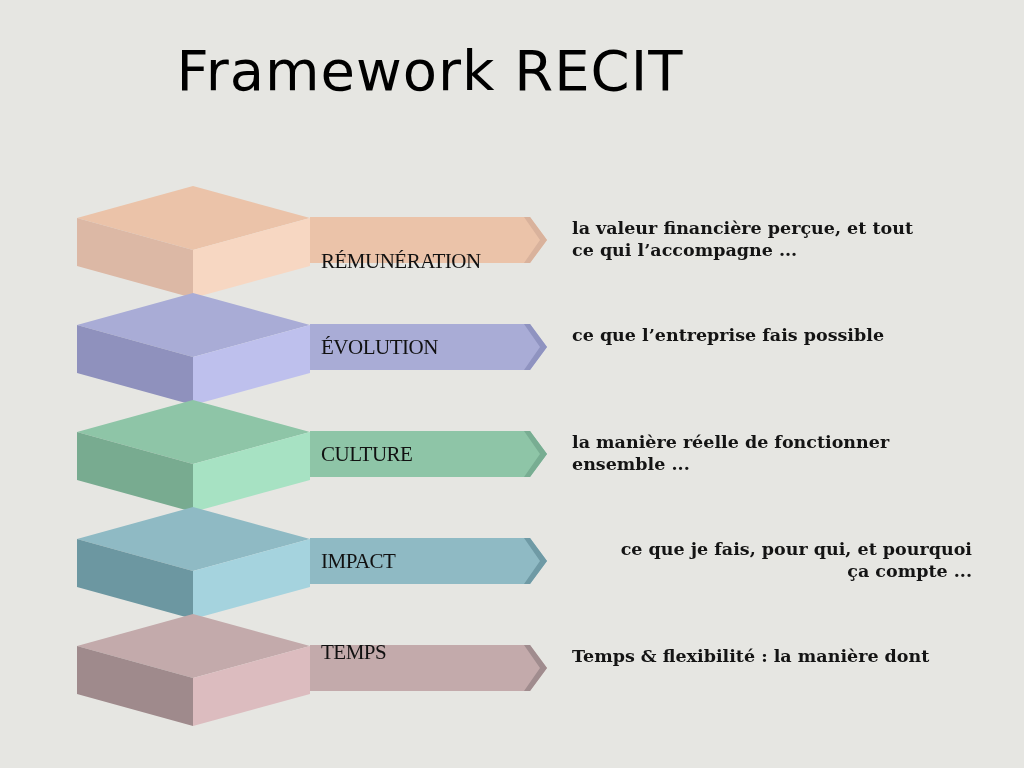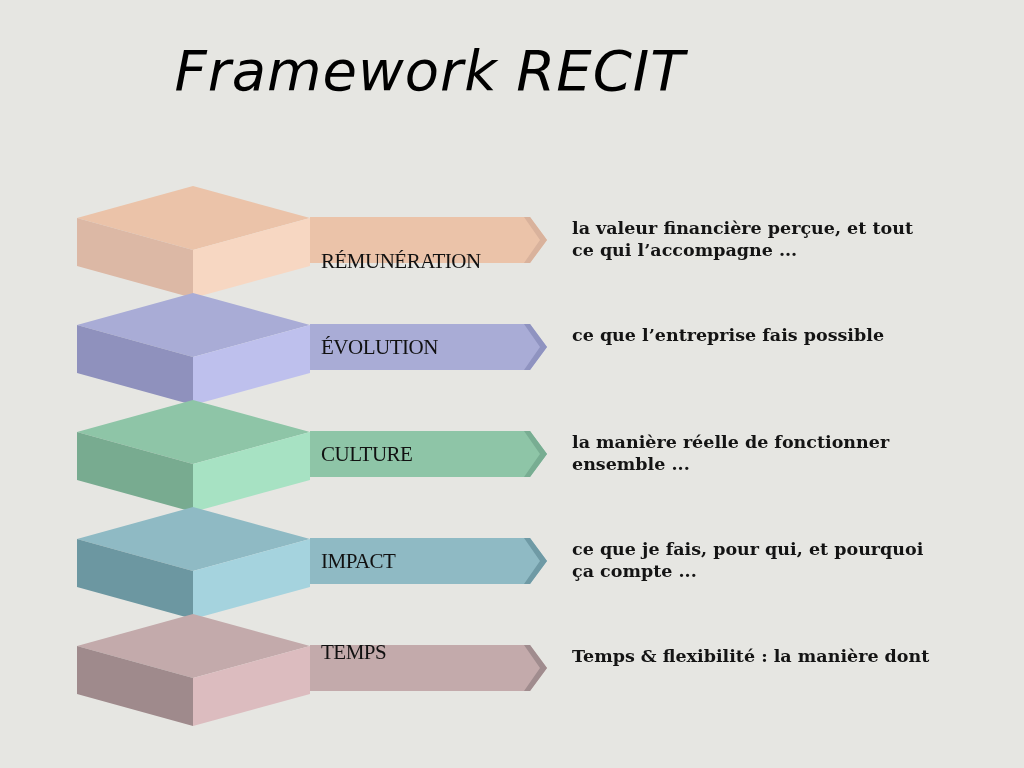--- a/index.html
+++ b/index.html
@@ -1,17 +1,17 @@
 <!DOCTYPE html>
 <html><head>
 <meta charset="utf-8">
 <style>
   html, body { margin:0; padding:0; }
   body { width:1024px; height:768px; background:#e6e6e2; position:relative; overflow:hidden; font-family:"DejaVu Serif", serif; }
-  .title { position:absolute; left:0; top:38px; width:860px; text-align:center; font-family:"DejaVu Sans", sans-serif; font-size:56px; font-weight:normal; letter-spacing:1px; color:#000;font-style:italic; }
+  .title { position:absolute; left:0; top:38px; width:860px; text-align:center; font-family:"DejaVu Sans", sans-serif; font-size:56px; font-weight:normal; letter-spacing:1px; color:#000; }
   svg.diagram { position:absolute; left:0; top:0; }
   .label { position:absolute; left:321px; font-family:"Liberation Serif", serif; font-size:21px; color:#111; letter-spacing:-0.5px; }
   .desc { position:absolute; left:572px; width:400px; font-family:"DejaVu Serif", serif; font-size:17.5px; line-height:22px; color:#141414;font-weight:bold; }
 </style>
 </head>
 <body>
 
 <div class="title">Framework RECIT</div>
 
 <svg class="diagram" width="1024" height="768">
@@ -63,21 +63,21 @@
     <div class="label" style="top: 335px;">ÉVOLUTION</div>
     <div class="desc" style="top: 324px;">
       <div>ce que l’entreprise fais possible</div>
     </div>
     <div class="label" style="top: 442px;">CULTURE</div>
     <div class="desc" style="top: 431px;">
       <div>la manière réelle de fonctionner</div>
       <div>ensemble ...</div>
     </div>
     <div class="label" style="top: 549px;">IMPACT</div>
-    <div class="desc" style="top: 538px;">
+    <div class="desc" style="top: 538px; text-align: right;">
       <div>ce que je fais, pour qui, et pourquoi</div>
       <div>ça compte ...</div>
     </div>
     <div class="label" style="top: 640px; font-family: Liberation Serif, serif;">TEMPS</div>
     <div class="desc" style="top: 645px;">
       <div>Temps &amp; flexibilité : la manière dont</div>
     </div>
   </div>
 
 </body></html>

